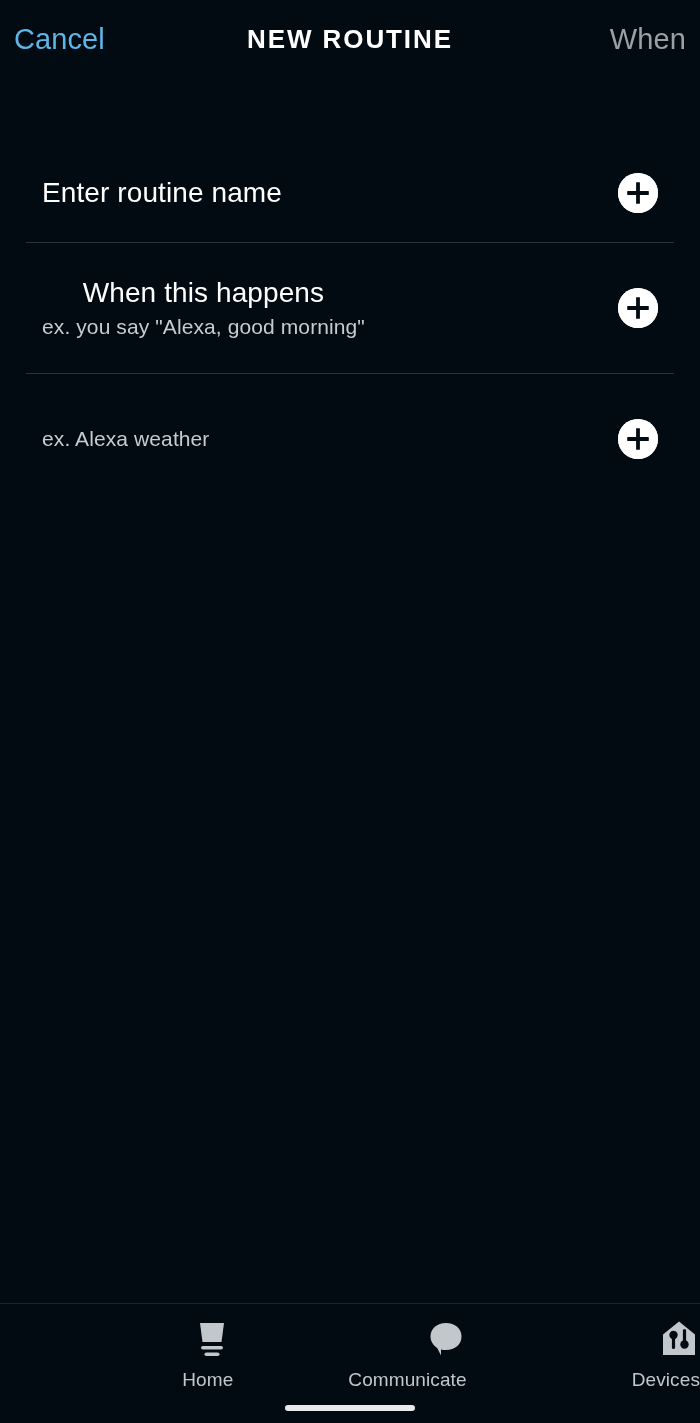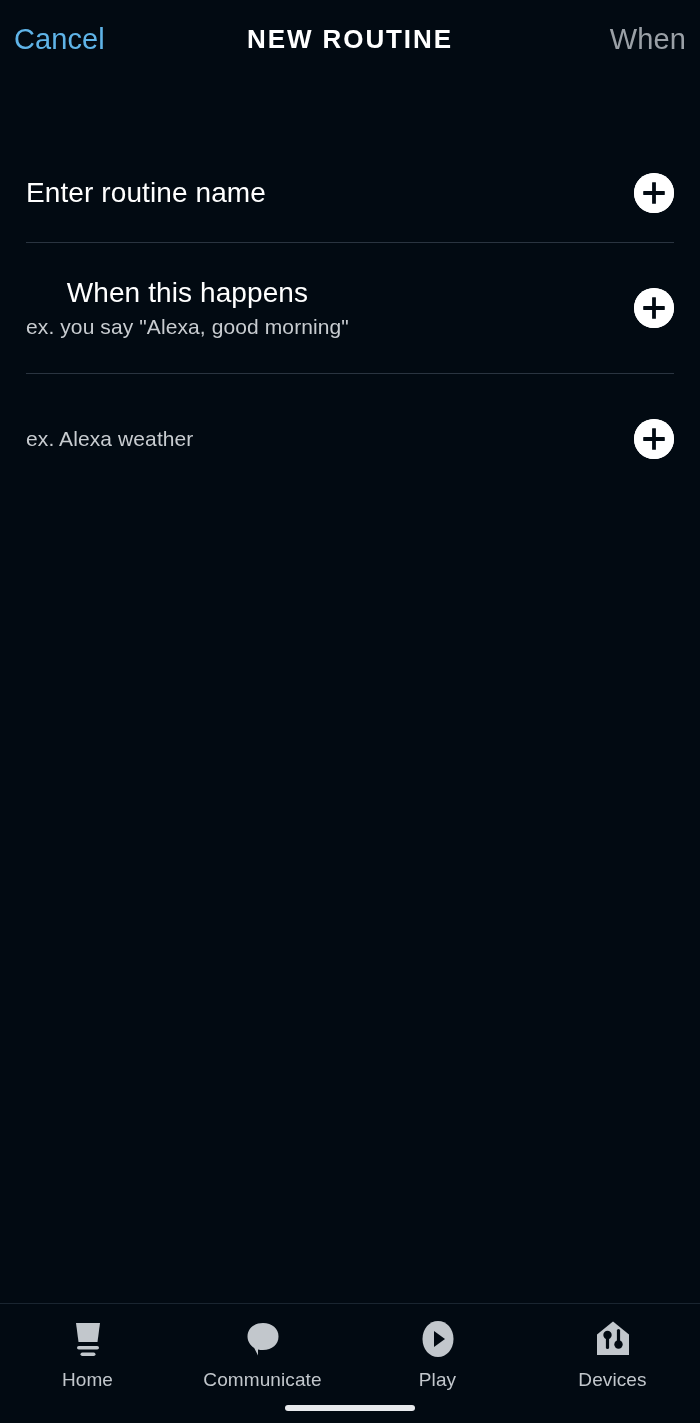--- a/index.html
+++ b/index.html
@@ -63,21 +63,21 @@
   
   .list {
     margin-top: 66px;
   }
 
   .row {
     position: relative;
     display: flex;
     align-items: center;
     justify-content: space-between;
-    padding: 0 26px;
+    padding: 0 42px;
     cursor: pointer;
   }
 
   .row-r1 { height: 98px; }
   .row-r2 { height: 130px; text-align: center; }
   .row-r3 { height: 130px; }
 
   .row-text { display: flex; flex-direction: column; gap: 7px; }
 
   .row-title {
@@ -125,21 +125,21 @@
     display: flex;
     align-items: flex-start;
     padding-top: 14px;
     background: #020a12;
   }
 
   .nav-item {
     flex: 1;
     display: flex;
     flex-direction: column;
-    align-items: center;
+    align-items: flex-end;
     gap: 9px;
     cursor: pointer;
   }
 
   .nav-icon {
     height: 42px;
     display: flex;
     align-items: center;
     justify-content: center;
   }
@@ -242,30 +242,20 @@
       <svg width="42" height="40" viewBox="0 0 42 40">
         <path d="M21 4 C30 4 36.5 9.5 36.5 17.5 C36.5 25.5 30 31 21 31
                  C19.2 31 17.5 30.8 16 30.4
                  L16 36.5 L12.2 29 C8.3 26.4 5.5 22.4 5.5 17.5
                  C5.5 9.5 12 4 21 4 Z" fill="#c2c7cc"></path>
       </svg>
     </div>
     <div class="nav-label">Communicate</div>
   </div>
 
-  <div class="nav-item">
-    <div class="nav-icon">
-      <svg width="42" height="40" viewBox="0 0 42 40">
-        <path d="M21 2 C29.5 2 36.5 9.5 36.5 20 C36.5 30.5 29.5 38 21 38
-                 C12.5 38 5.5 30.5 5.5 20 C5.5 9.5 12.5 2 21 2 Z" fill="#c2c7cc"></path>
-        <path d="M17 12 L28 20 L17 28 Z" fill="#020a12"></path>
-      </svg>
-    </div>
-    <div class="nav-label">Play</div>
-  </div>
 
   <div class="nav-item">
     <div class="nav-icon">
       <svg width="42" height="40" viewBox="0 0 42 40">
         <path d="M21 2.5 L37 15.5 L37 36 L5 36 L5 15.5 Z" fill="#c2c7cc"></path>
         <circle cx="15.5" cy="16" r="4.2" fill="#020a12"></circle>
         <rect x="13.9" y="16" width="3.2" height="14" rx="1.6" fill="#020a12"></rect>
         <rect x="24.9" y="10" width="3.2" height="14" rx="1.6" fill="#020a12"></rect>
         <circle cx="26.5" cy="25.5" r="4.2" fill="#020a12"></circle>
       </svg>

